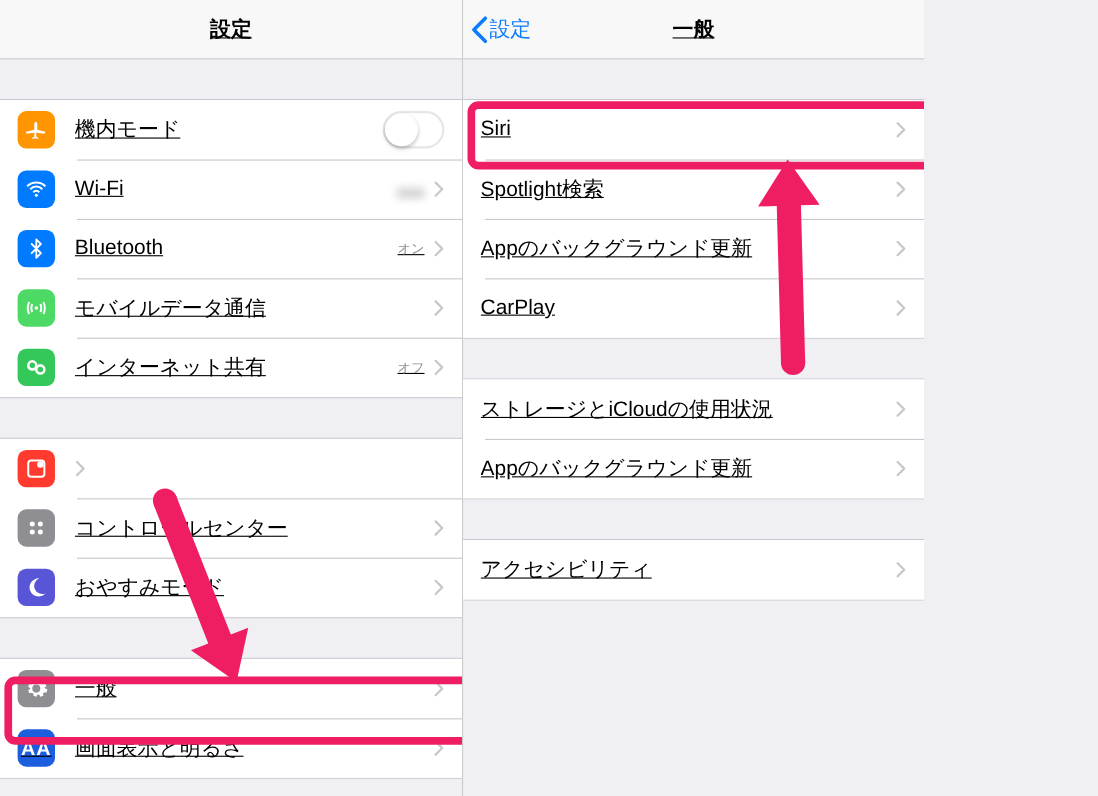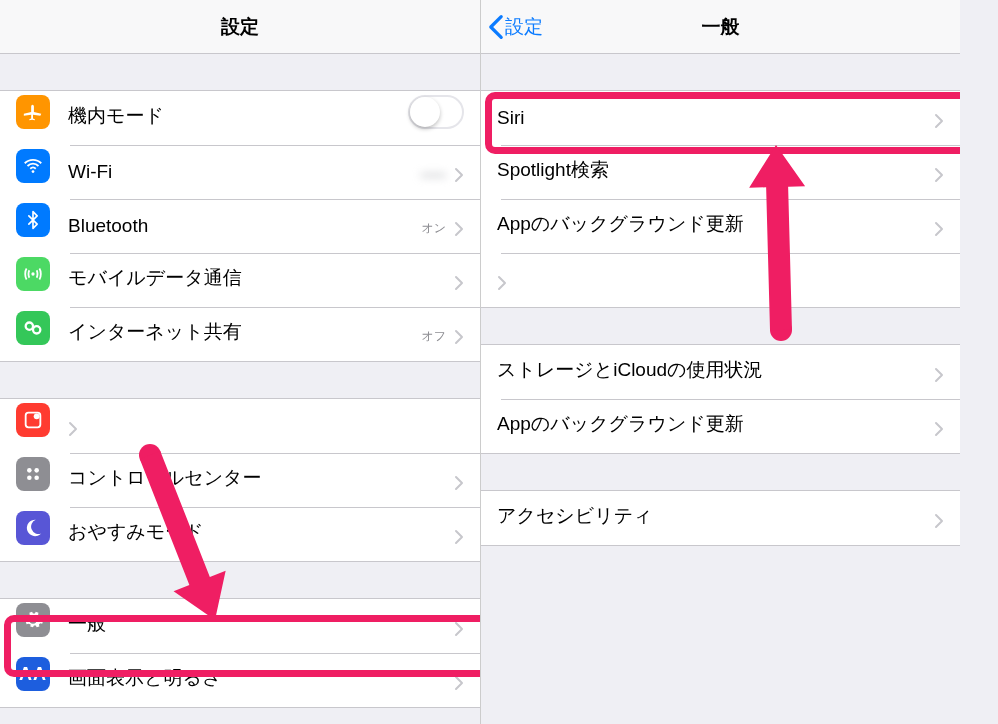--- a/index.html
+++ b/index.html
@@ -1,29 +1,29 @@
 <!DOCTYPE html>
 <html><head>
 <meta charset="utf-8">
 <style>
   * { box-sizing: border-box; margin: 0; padding: 0; }
   html, body { width: 998px; height: 724px; font-family: -apple-system, "Helvetica Neue", Arial, sans-serif; background: #efeff4; overflow: hidden; }
-  .wrap { display: flex; width: 960px; height: 724px; }
+  .wrap { display: flex; width: 840px; height: 724px; text-decoration: underline; }
   .panel { width: 499px; height: 724px; background: #efeff4; position: relative; overflow: hidden; }
   .panel + .panel { border-left: 1px solid #ccc; }
 
   .nav { height: 54px; background: #f8f8f9; border-bottom: 1px solid #c8c7cc; display: flex; align-items: center; justify-content: center; position: relative; }
   .nav-title { font-size: 19px; font-weight: 600; color: #000; }
   .nav-back { position: absolute; left: 6px; top: 0; height: 54px; display: flex; align-items: center; color: #0b7bff; font-size: 19px; cursor: pointer; }
   .nav-back svg { width: 18px; height: 26px; }
 
   .group { margin-top: 36px; background: #fff; border-top: 1px solid #c8c7cc; border-bottom: 1px solid #c8c7cc; }
   .group.mt-sm { }
 
-  .row { height: 54px; display: flex; align-items: flex-end; padding: 16px 16px; position: relative; background: #fff; }
+  .row { height: 54px; display: flex; align-items: center; padding: 0 16px; position: relative; background: #fff; }
   .row + .row::before { content: ""; position: absolute; left: 70px; right: 0; top: 0; height: 1px; background: #c8c7cc; }
   .panel.right .row + .row::before { left: 20px; }
   .row .icon { width: 34px; height: 34px; border-radius: 8px; margin-right: 18px; display: flex; align-items: center; justify-content: center; flex-shrink: 0; }
   .row .label { font-size: 19px; color: #000; flex: 1; white-space: nowrap; overflow: hidden; text-overflow: ellipsis; }
   .row .value { font-size: 12px; color: #8e8e93; margin-right: 8px; }
   .row .value.blur { filter: blur(4px); color: #aeb0b5; }
   .row .chevron { color: #c7c7cc; }
   .row .chevron svg { width: 10px; height: 16px; display: block; }
 
   .switch { width: 56px; height: 34px; background: #fff; border: 2px solid #e5e5ea; border-radius: 17px; position: relative; }
@@ -235,20 +235,21 @@
           </div>
           <div class="row">
             <div class="label">Appのバックグラウンド更新</div>
             <div class="chevron">
               <svg viewBox="0 0 10 16">
                 <polyline points="2,2 8,8 2,14" fill="none" stroke="#c7c7cc" stroke-width="2" stroke-linecap="round" stroke-linejoin="round"></polyline>
               </svg>
             </div>
           </div>
           <div class="row">
+            <div class="label">CarPlay</div>
             <div class="chevron">
               <svg viewBox="0 0 10 16">
                 <polyline points="2,2 8,8 2,14" fill="none" stroke="#c7c7cc" stroke-width="2" stroke-linecap="round" stroke-linejoin="round"></polyline>
               </svg>
             </div>
           </div>
         </div>
         <div class="group mt-sm">
           <div class="row">
             <div class="label">ストレージとiCloudの使用状況</div>

